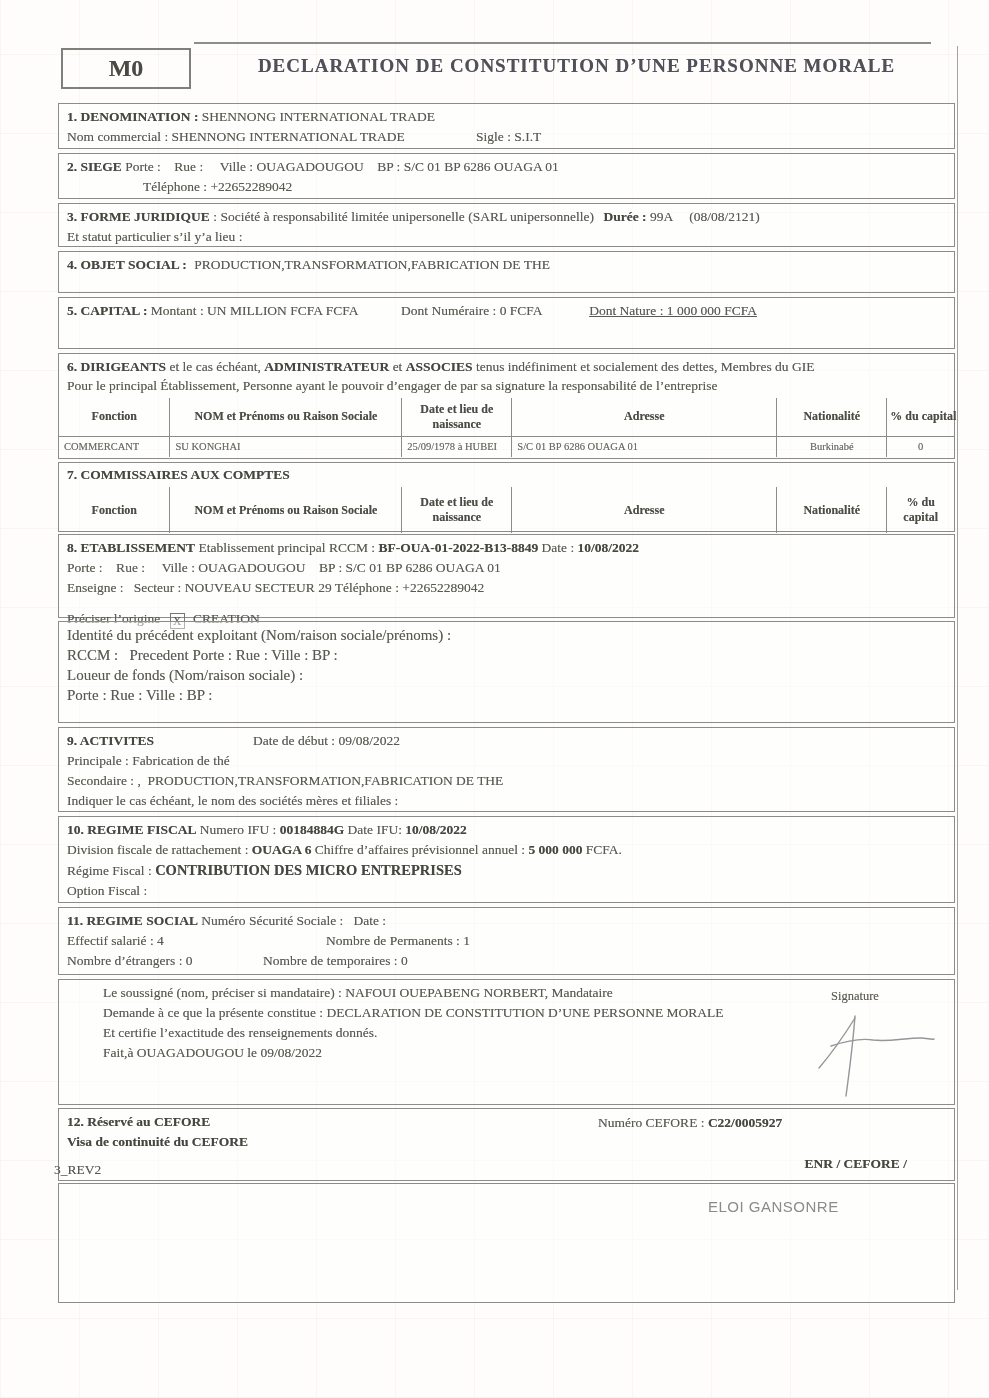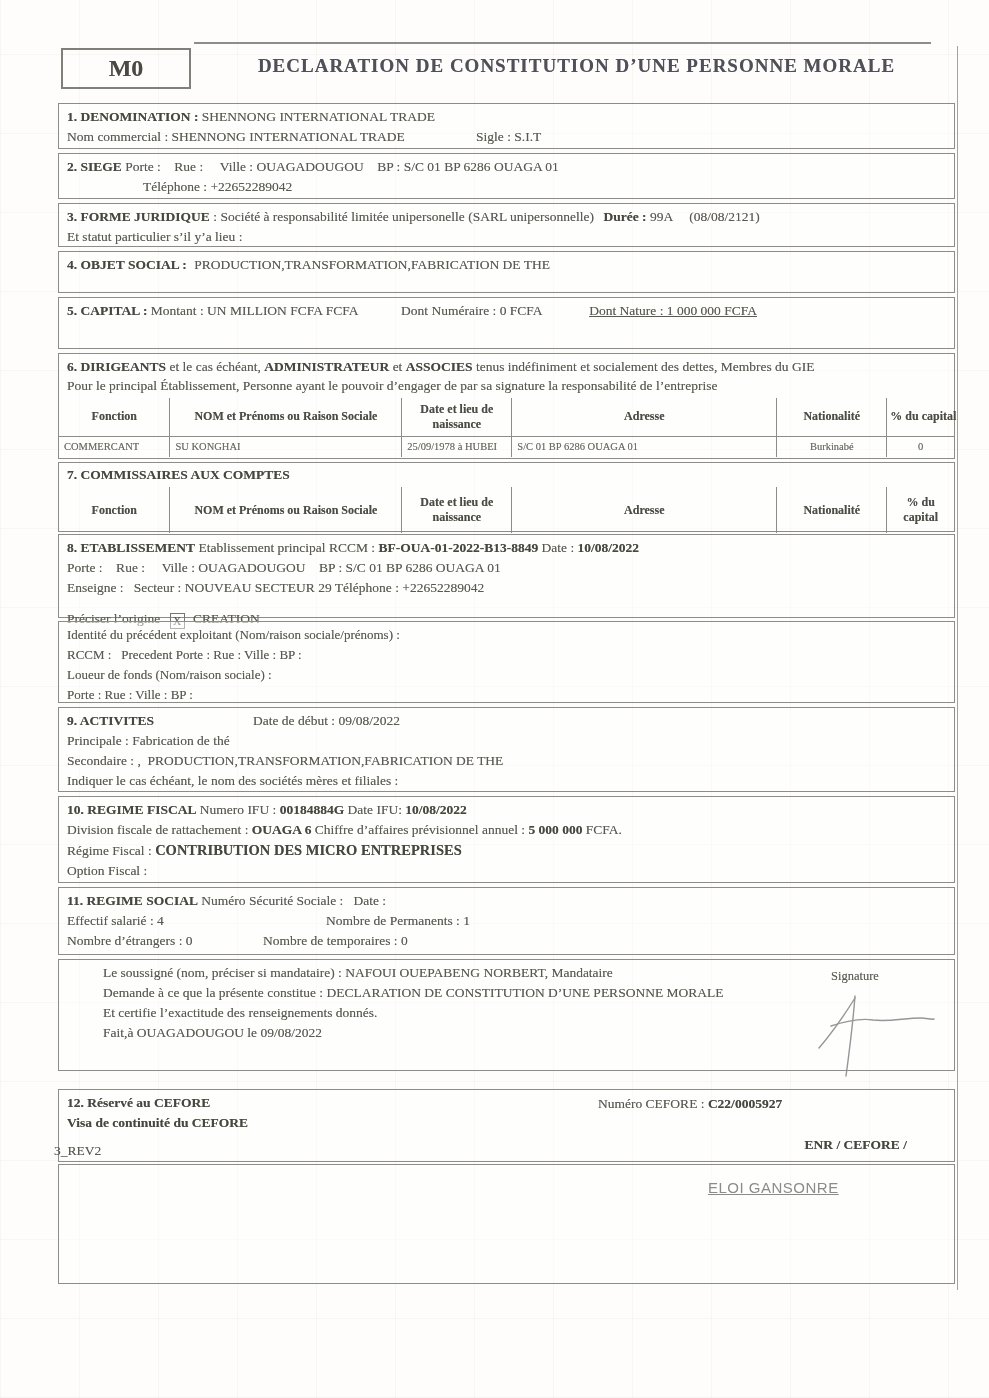--- a/index.html
+++ b/index.html
@@ -32,25 +32,25 @@
   .line { position:relative; }
 
   .s1 { height:46px; }
   .s2 { height:46px; }
   .s3 { height:44px; }
   .s4 { height:42px; }
   .s5 { height:52px; }
   .s6 { height:106px; padding-bottom:0; margin-bottom:3px; }
   .s7 { height:70px; padding-bottom:0; margin-bottom:2px; }
   .s8 { height:84px; margin-bottom:3px; }
-  .s8b{ height:82px; font-size:13px; }
+  .s8b{ height:102px; font-size:15px; }
   .s9 { height:85px; }
   .s10{ height:87px; }
   .s11{ height:68px; }
-  .s12{ height:112px; margin-bottom:18px;padding-left:44px; }
+  .s12{ height:126px; margin-bottom:3px;padding-left:44px; }
   .s13{ height:73px; margin-bottom:2px; }
   .s14{ height:120px; }
 
   .abs { position:absolute; top:0; }
   .indent2 { margin-left:76px; }
 
   .tbl { width:calc(100% + 16px); margin:3px -8px 0; border-collapse:collapse;
     table-layout:fixed; border:hidden; }
   .tbl th, .tbl td { border:1px solid #8d8d87; vertical-align:middle; }
   .tbl th { font-size:12px; font-weight:bold; color:#4c4c45; text-align:center;
@@ -67,21 +67,21 @@
 
   .sig-label { position:absolute; left:772px; top:6px; font-size:12.5px; color:#5e5d55; }
   .sig-svg { position:absolute; left:742px; top:24px; }
 
   .cefore-num { position:absolute; left:539px; top:4px; }
   .cefore-enr { position:absolute; right:47px; top:45px; }
   .cefore-rev { position:absolute; left:-5px; bottom:0px; }
 
   .agent-name { position:absolute; left:649px; top:13px;
     font-family:"Liberation Sans", sans-serif; font-size:15px; letter-spacing:0.5px;
-    color:#8b8b88; text-shadow:none;text-decoration:underline; }
+    color:#8b8b88; text-shadow:none; }
 </style>
 </head>
 <body>
 
 <div class="page">
   <div class="right-edge-line"></div>
   <div class="content">
 
     <div class="hdr">
       <div class="hdr-topline"></div>

